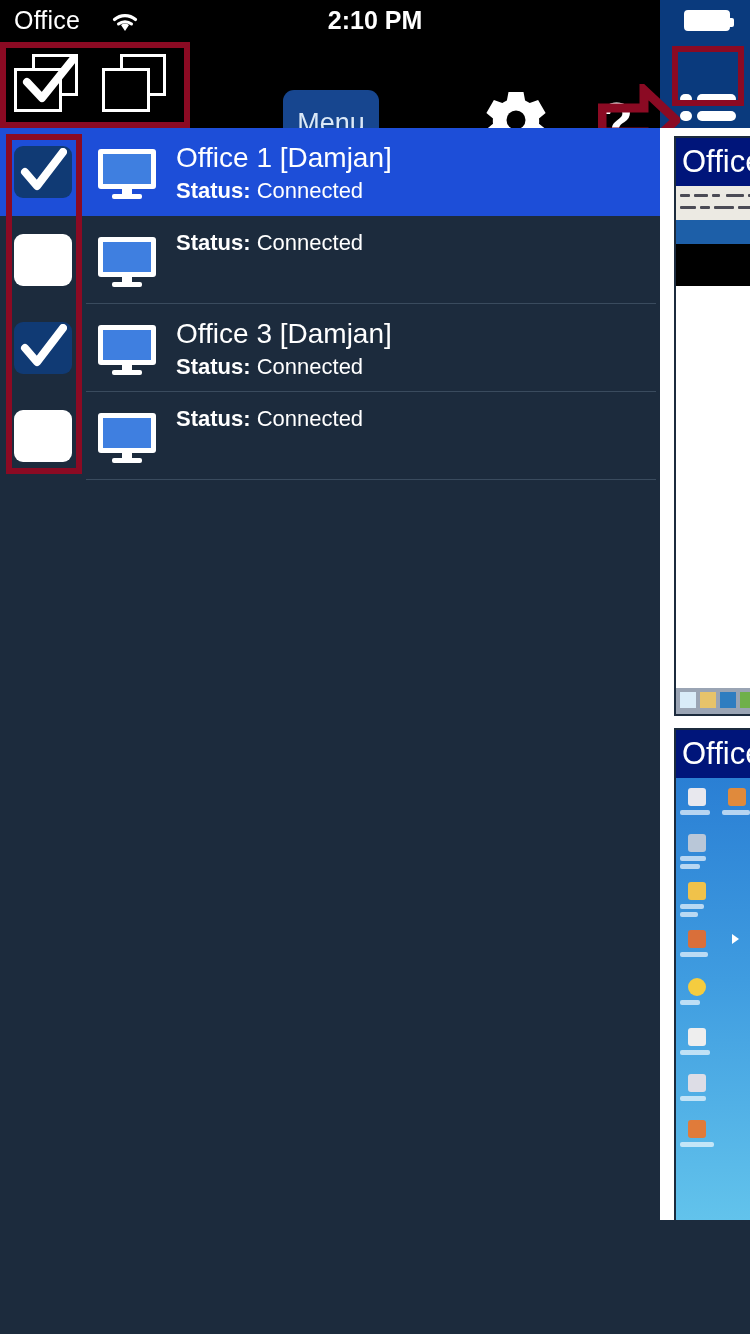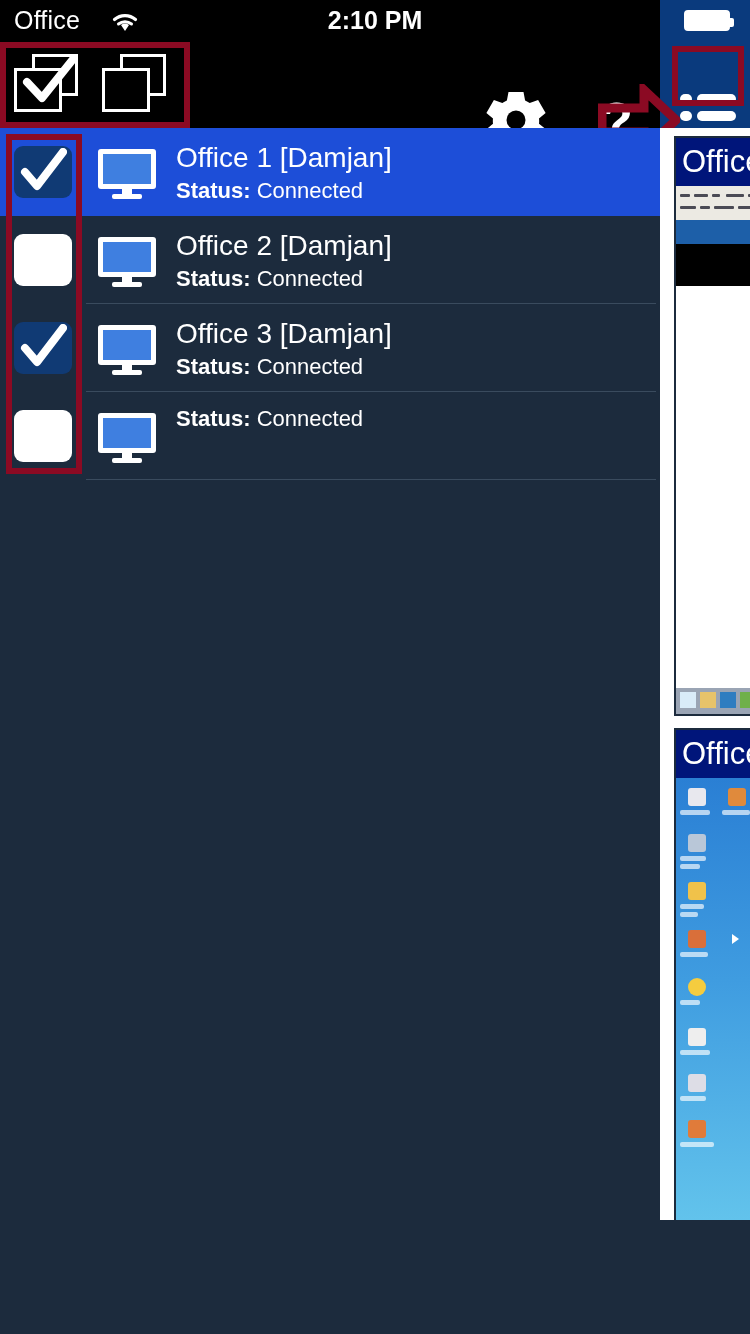--- a/index.html
+++ b/index.html
@@ -195,20 +195,21 @@
         <svg class="tick" viewBox="0 0 56 50">
           <path d="M5 26 L20 42 L52 2" stroke="#fff" stroke-width="8" fill="none" stroke-linecap="round" stroke-linejoin="round"></path>
         </svg>
       </div>
       <div class="sel-icon icon-deselectall">
         <div class="sq-back"></div>
         <div class="sq-front"></div>
       </div>
     </div>
 
+    <div class="menu-btn">Menu</div>
 
     <div class="gear-icon">
       <svg viewBox="0 0 64 64" width="64" height="64">
         <path fill="#fff" d="M39.5 4h-15l-1.6 8.4a21 21 0 0 0-4.6 2.7L9.9 12 2.4 25l6.6 5.5a21 21 0 0 0 0 5.3L2.4 41.3 9.9 54l8.4-3.1a21 21 0 0 0 4.6 2.7L24.5 62h15l1.6-8.4a21 21 0 0 0 4.6-2.7l8.4 3.1L61.6 41l-6.6-5.2a21 21 0 0 0 0-5.3L61.6 25l-7.5-13-8.4 3.1a21 21 0 0 0-4.6-2.7Z"></path>
         <circle cx="32" cy="32" r="9.5" fill="#000"></circle>
       </svg>
     </div>
 
     <div class="help-icon">?</div>
 
@@ -261,21 +262,20 @@
 
     <div class="list-row">
       <div class="cb unchecked"></div>
       <svg class="mon-icon" viewBox="0 0 62 52">
         <rect x="2" y="1" width="58" height="40" rx="3" fill="#fff"></rect>
         <rect x="7" y="6" width="48" height="30" fill="#3f7fe0"></rect>
         <rect x="26" y="41" width="10" height="6" fill="#fff"></rect>
         <rect x="16" y="46" width="30" height="5" rx="2" fill="#fff"></rect>
       </svg>
       <div class="row-text">
-        <div class="row-title">Office 2 [Damjan]</div>
         <div class="row-status">
           <b>Status:</b>
           <span>Connected</span>
         </div>
       </div>
       <div class="sep"></div>
     </div>
 
     <div class="list-row">
       <div class="cb checked">

